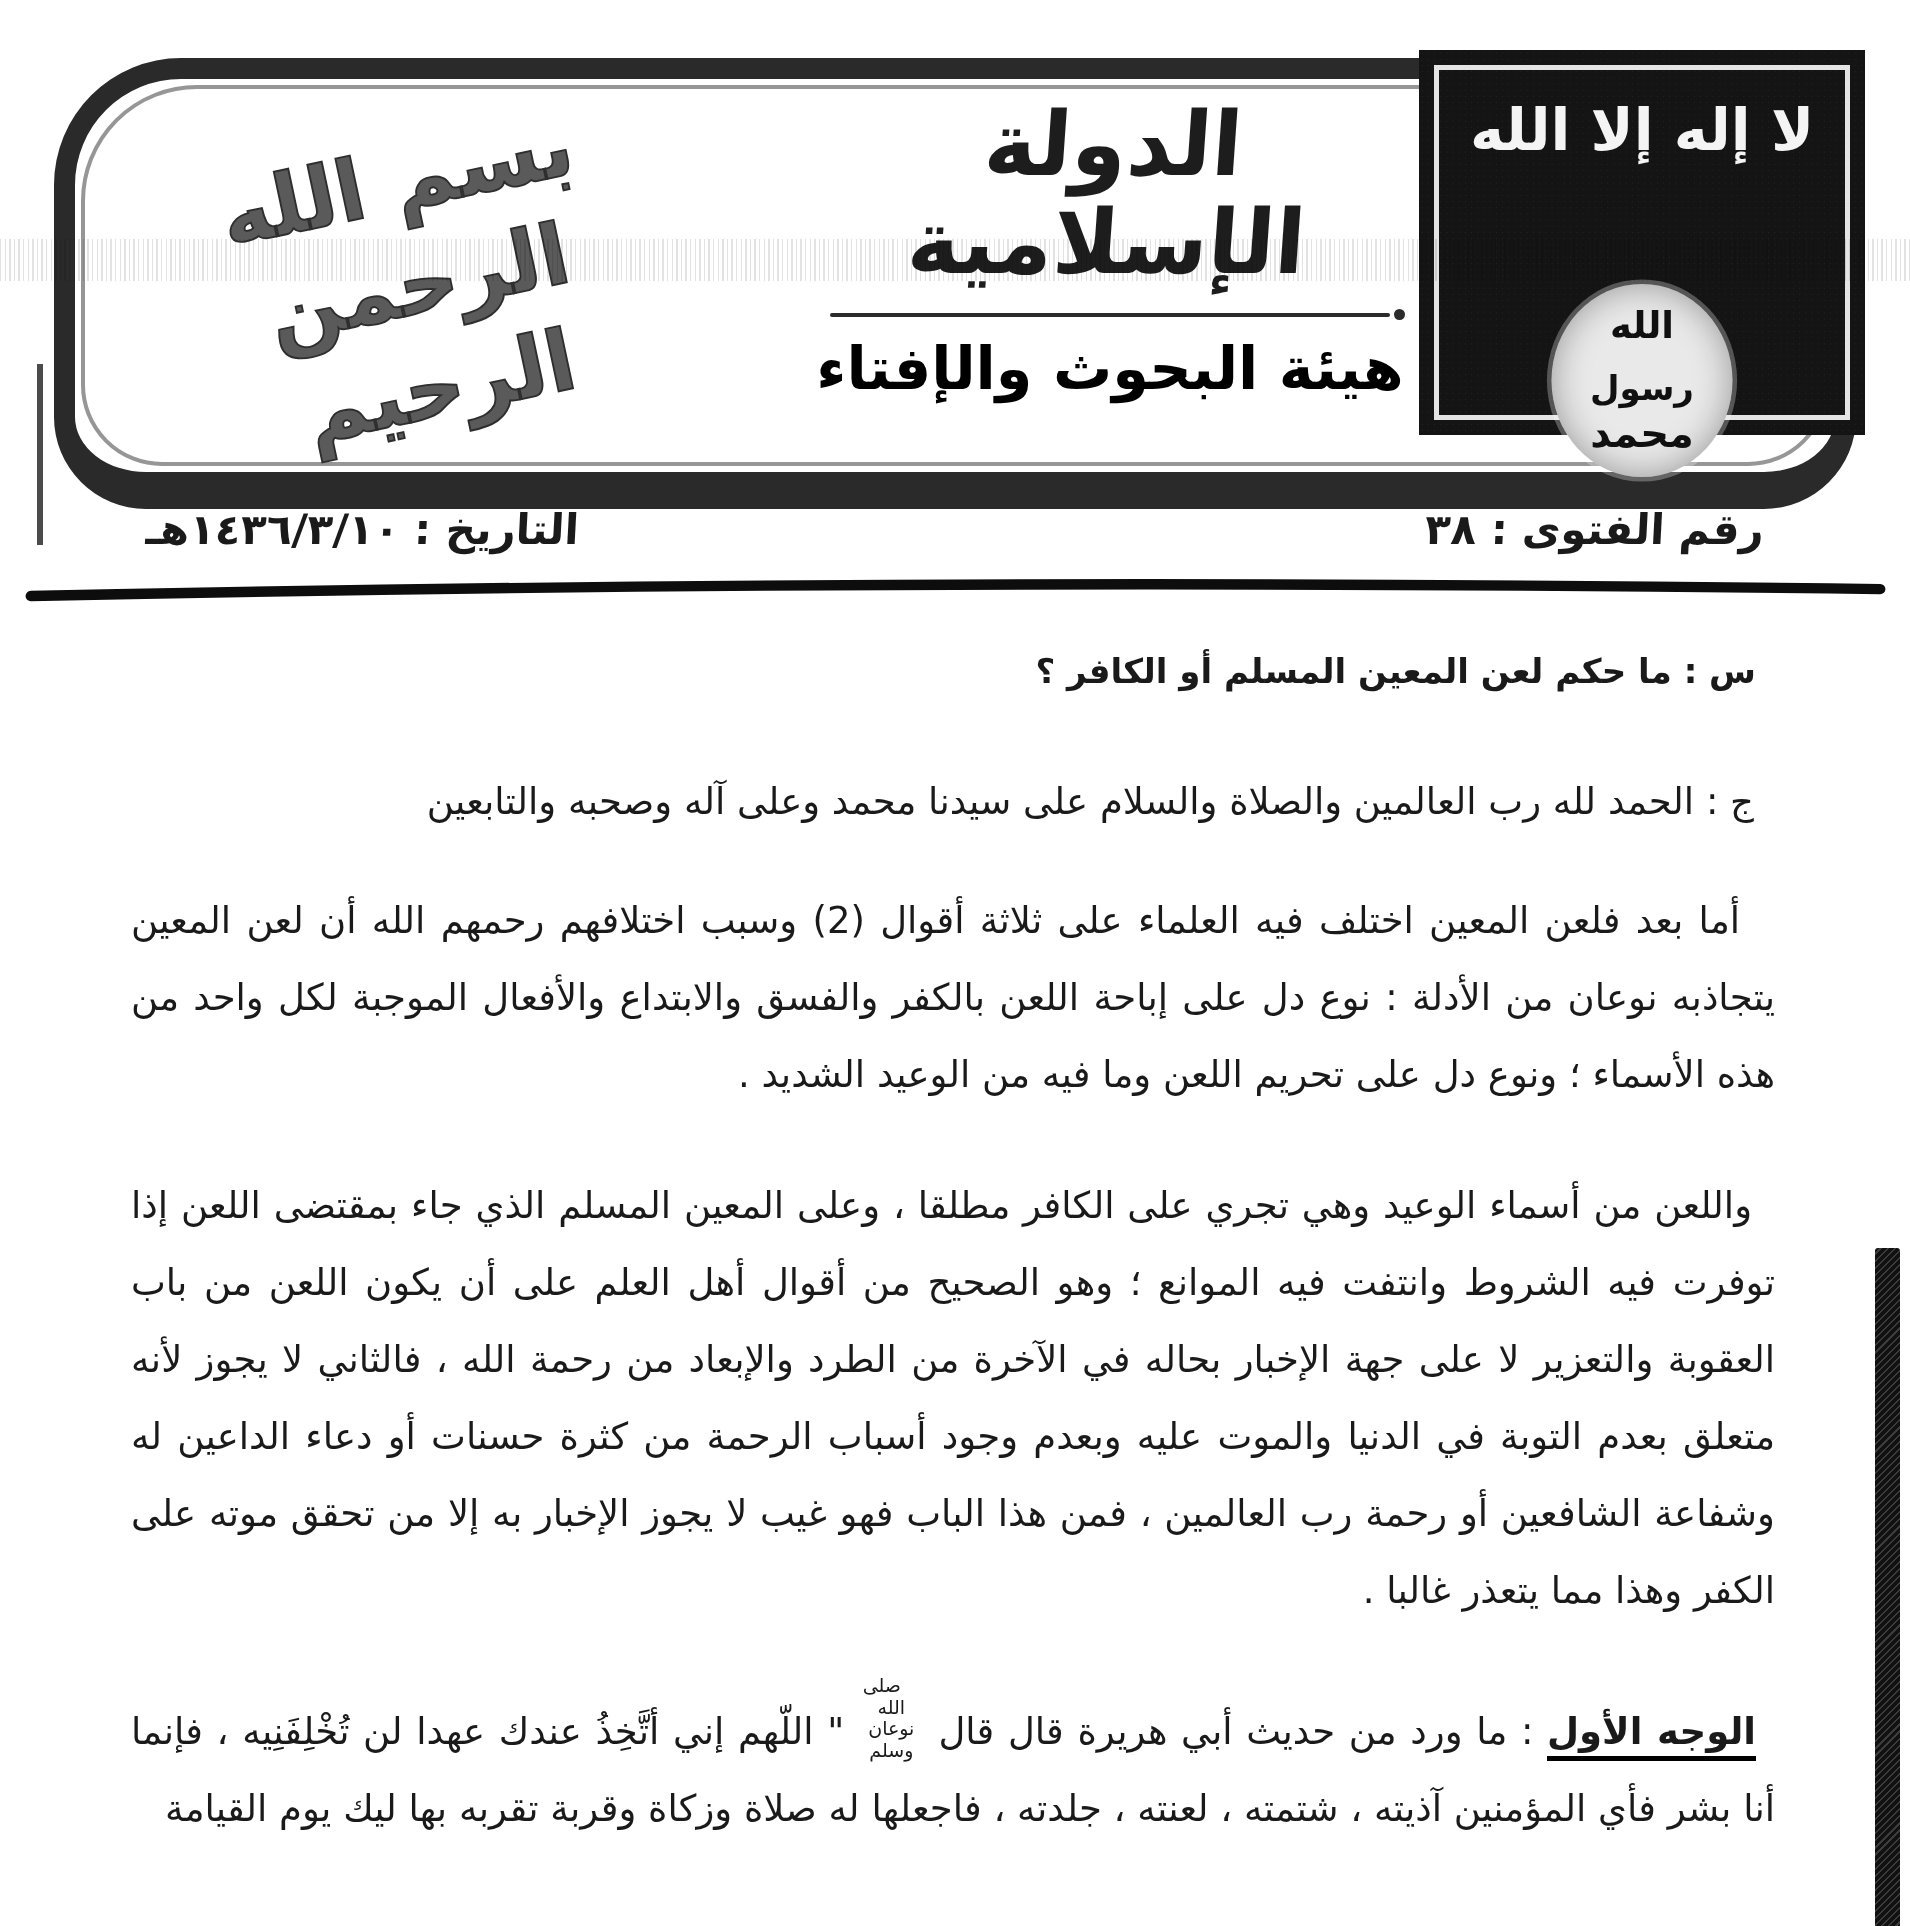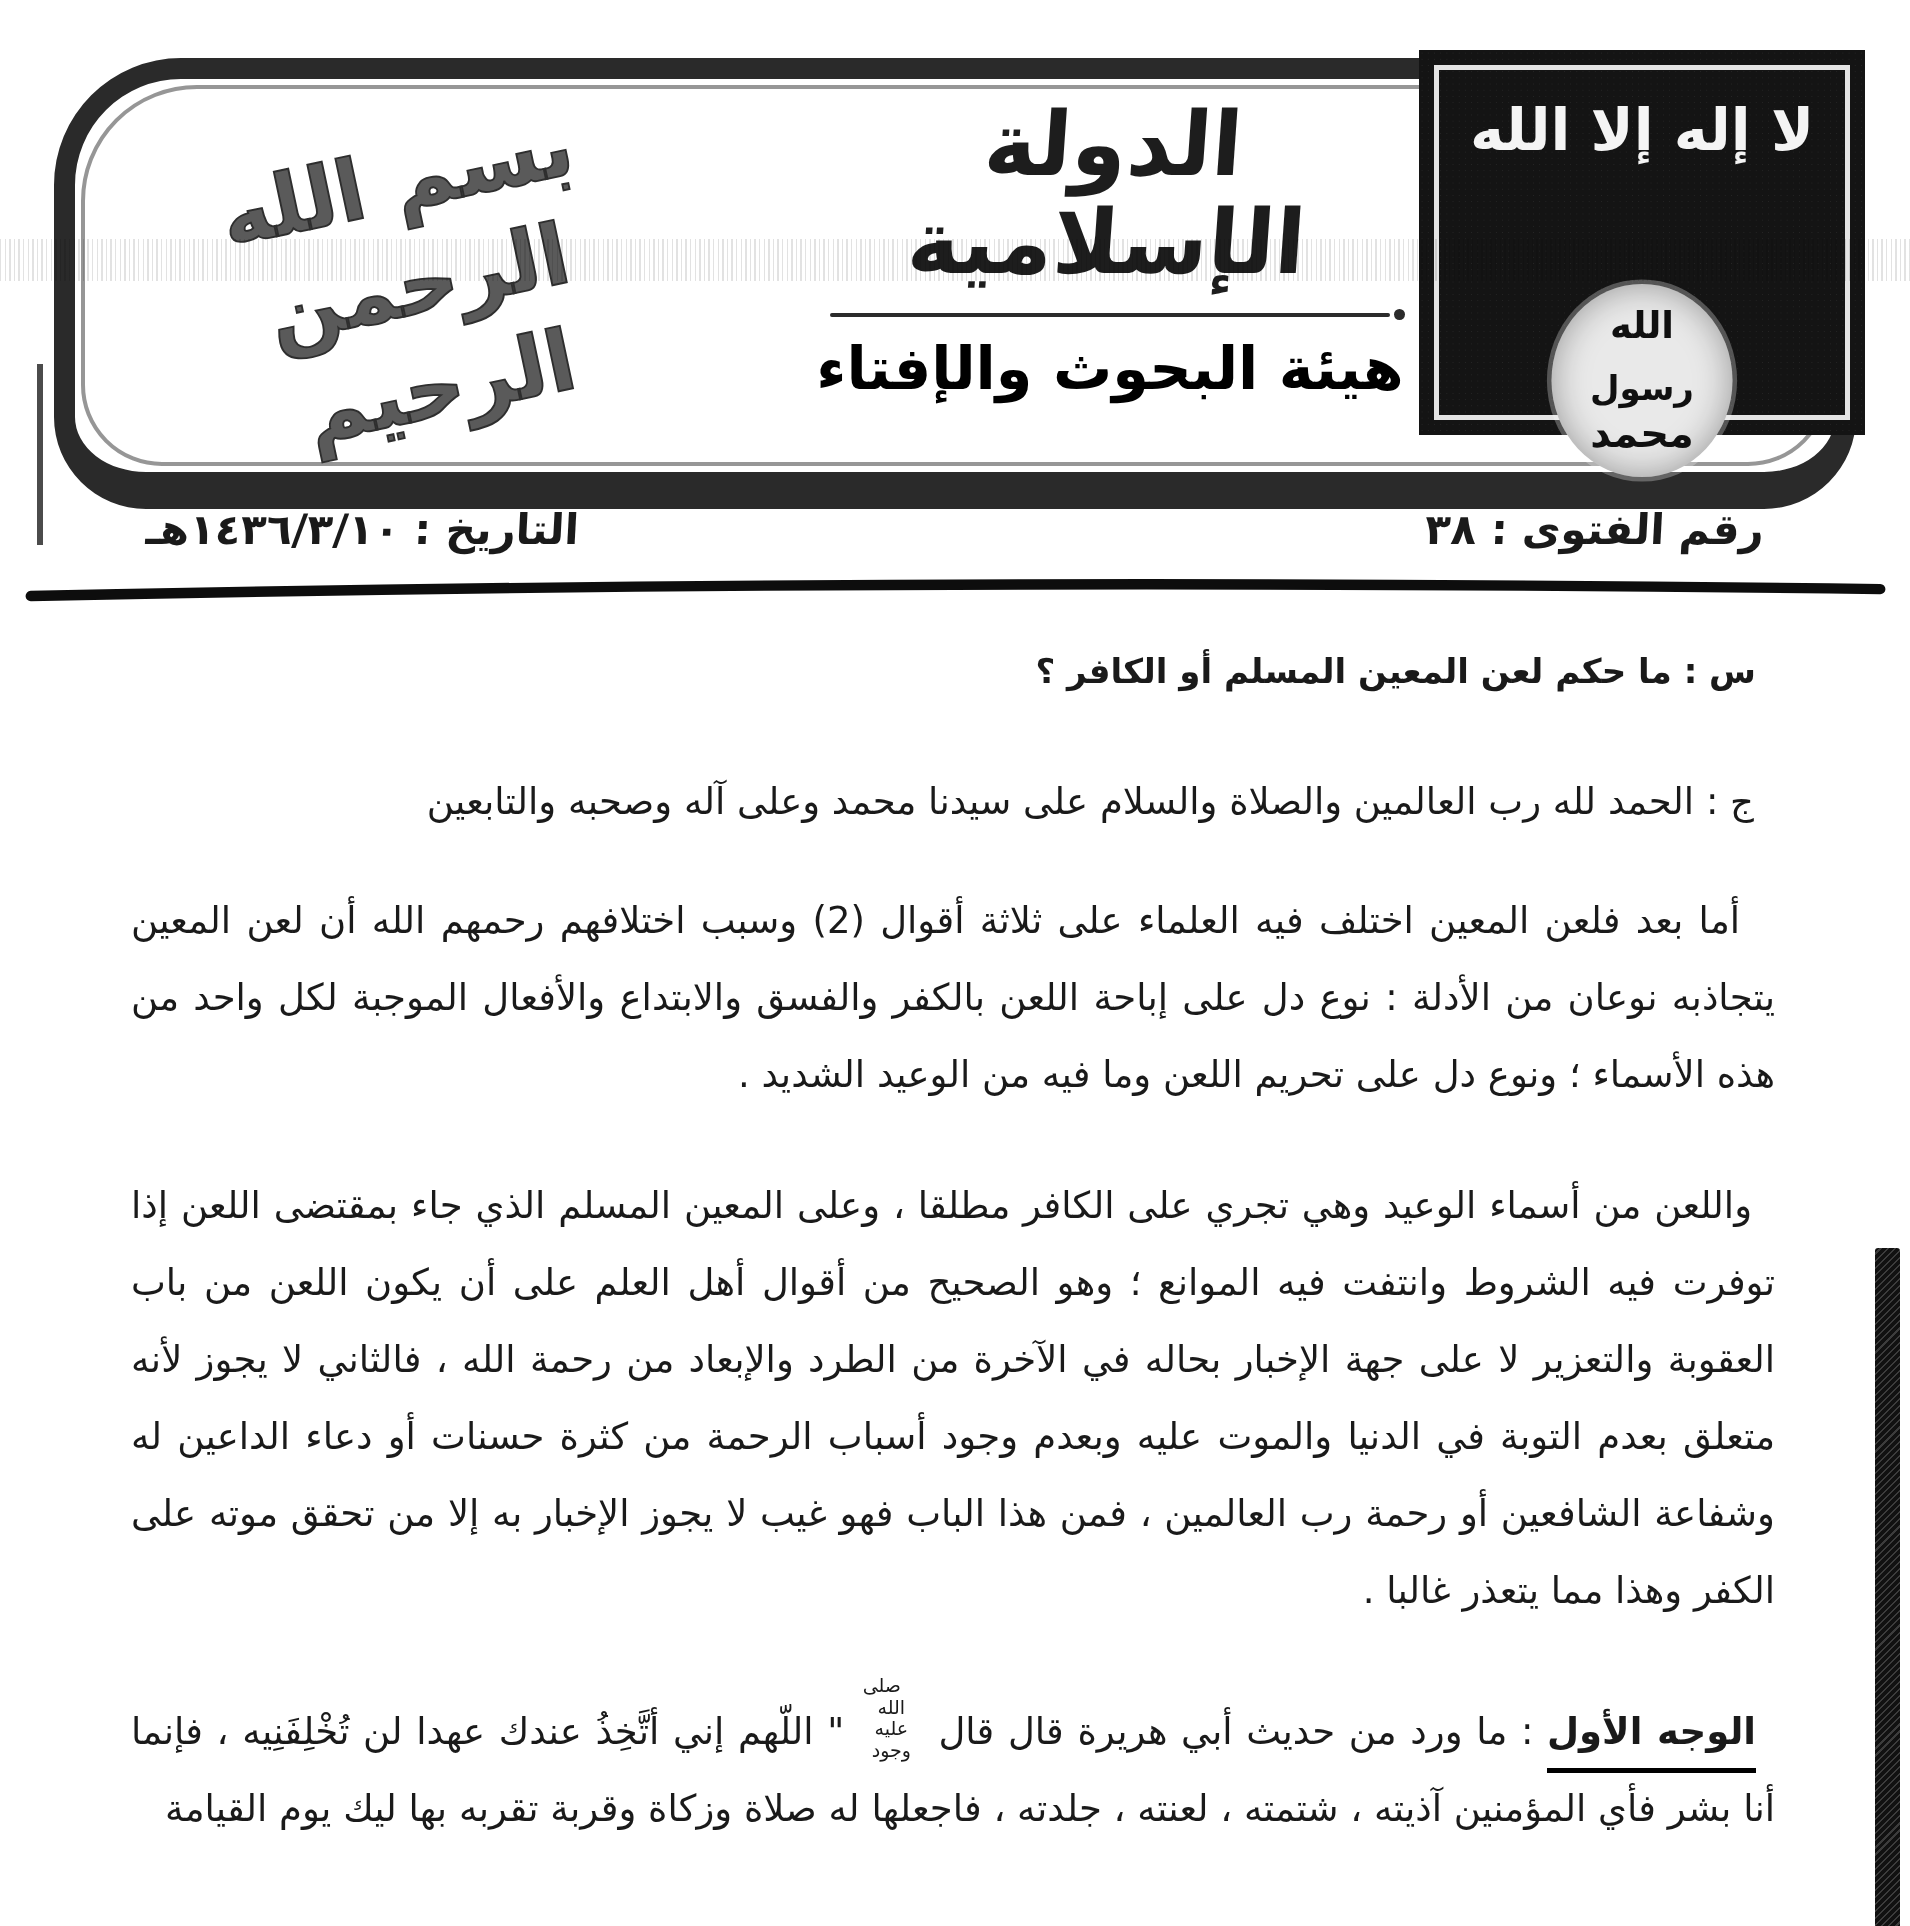--- a/index.html
+++ b/index.html
@@ -80,21 +80,21 @@
   }
   .body-text{
     position:absolute; top:763px; right:135px; left:131px;
     font-size:37px; line-height:77px; text-align:justify;
   }
   .answer-intro{ text-indent:21px; }
   .para1{ margin-top:42px; text-indent:35px; }
   .para2{ margin-top:54px; text-indent:23px; }
   .subheading{ margin-top:35px; font-weight:bold; padding-right:58px; font-size:39px; text-align:right; }
   .wajh{ margin-top:46px; text-indent:19px; }
-  .wajh-label{ font-weight:bold; border-bottom:5.4px solid #000; padding-bottom:15px; }
+  .wajh-label{ font-weight:bold; border-bottom:5.4px solid #000; padding-bottom:3px; }
   .honorific{
     display:inline-block; width:67px; font-size:19px; line-height:21.6px;
     text-align:center; vertical-align:-13px; font-weight:normal;
   }
   
   .noise-header{
     position:absolute; top:239px; left:0; right:0; height:42px; z-index:6; opacity:.45;
     background:repeating-linear-gradient(90deg, rgba(0,0,0,.25) 0 1.5px, transparent 1.5px 4.6px);
     pointer-events:none;
   }
@@ -148,19 +148,19 @@
     <path d="M15 52 Q 2350 2 4815 34" stroke="#0d0d0d" stroke-width="27" fill="none" stroke-linecap="round"></path>
   </svg>
 
   <div class="question">س : ما حكم لعن المعين المسلم أو الكافر ؟</div>
 
   <div class="body-text">
     <div class="answer-intro">ج : الحمد لله رب العالمين والصلاة والسلام على سيدنا محمد وعلى آله وصحبه والتابعين</div>
     <div class="para1">أما بعد فلعن المعين اختلف فيه العلماء على ثلاثة أقوال (2) وسبب اختلافهم رحمهم الله أن لعن المعين يتجاذبه نوعان من الأدلة : نوع دل على إباحة اللعن بالكفر والفسق والابتداع والأفعال الموجبة لكل واحد من هذه الأسماء ؛ ونوع دل على تحريم اللعن وما فيه من الوعيد الشديد .</div>
     <div class="para2">واللعن من أسماء الوعيد وهي تجري على الكافر مطلقا ، وعلى المعين المسلم الذي جاء بمقتضى اللعن إذا توفرت فيه الشروط وانتفت فيه الموانع ؛ وهو الصحيح من أقوال أهل العلم على أن يكون اللعن من باب العقوبة والتعزير لا على جهة الإخبار بحاله في الآخرة من الطرد والإبعاد من رحمة الله ، فالثاني لا يجوز لأنه متعلق بعدم التوبة في الدنيا والموت عليه وبعدم وجود أسباب الرحمة من كثرة حسنات أو دعاء الداعين له وشفاعة الشافعين أو رحمة رب العالمين ، فمن هذا الباب فهو غيب لا يجوز الإخبار به إلا من تحقق موته على الكفر وهذا مما يتعذر غالبا .</div>
     <div class="wajh">
-      <span class="wajh-label">الوجه الأول</span><span> : ما ورد من حديث أبي هريرة قال قال </span><span class="honorific">صلى الله عليه وجود</span><span> " اللّهم إني أتَّخِذُ عندك عهدا لن تُخْلِفَنِيه ، فإنما أنا بشر فأي المؤمنين آذيته ، شتمته ، لعنته ، جلدته ، فاجعلها له صلاة وزكاة وقربة تقربه بها ليك يوم القيامة</span>
+      <span class="wajh-label">الوجه الأول</span><span> : ما ورد من حديث أبي هريرة قال قال </span><span class="honorific">صلى الله نوعان وسلم</span><span> " اللّهم إني أتَّخِذُ عندك عهدا لن تُخْلِفَنِيه ، فإنما أنا بشر فأي المؤمنين آذيته ، شتمته ، لعنته ، جلدته ، فاجعلها له صلاة وزكاة وقربة تقربه بها ليك يوم القيامة</span>
     </div>
 
   </div>
 
 </div>
 
 
 </body></html>

